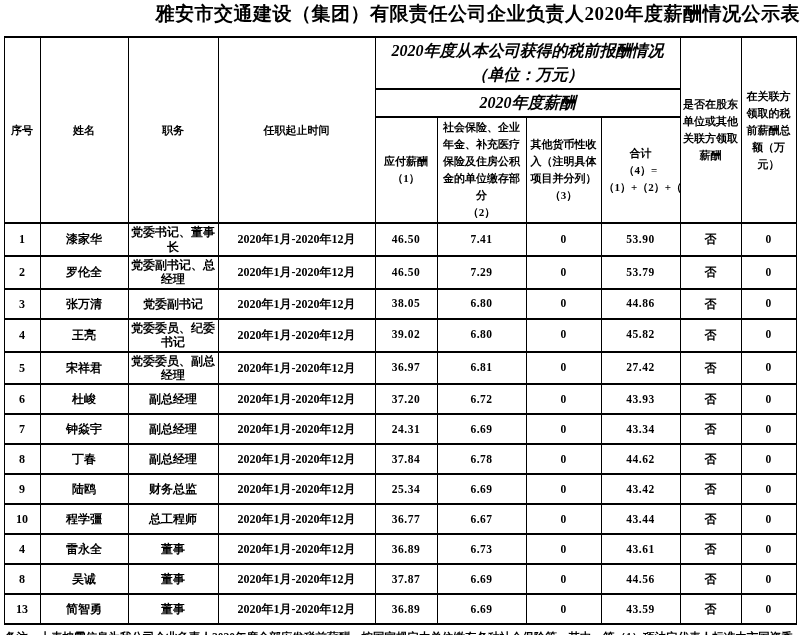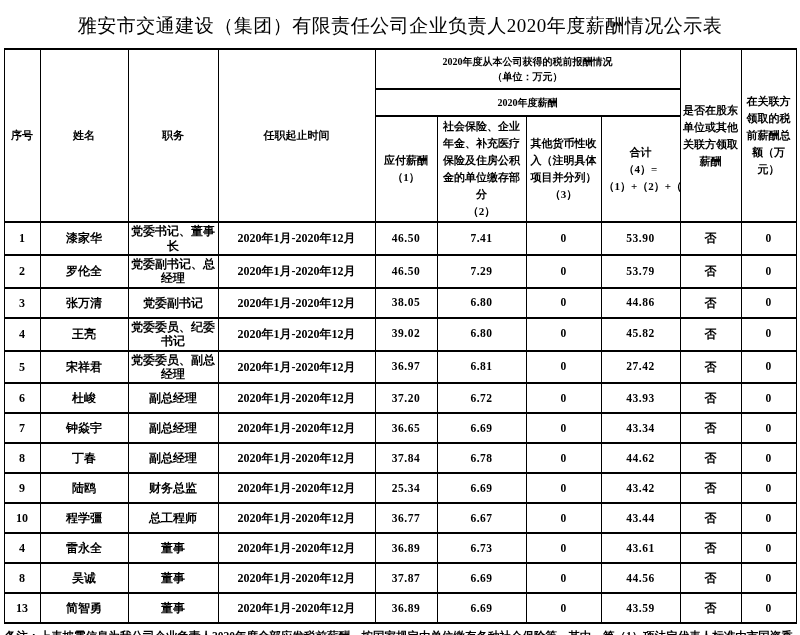--- a/index.html
+++ b/index.html
@@ -12,26 +12,26 @@
   }
   .page {
     position: relative;
     width: 800px;
     height: 635px;
     background: #ffffff;
     overflow: hidden;
   }
   .page-title {
     margin: 0;
-    padding-top: 13px;
+    padding-top: 1px;
     padding-bottom: 9px;
-    text-align: center;
+    text-align: right;
     font-size: 19px;
     letter-spacing: 0.5px;
-    font-weight: normal;
+    font-weight: bold;
   }
   table.salary-table {
     border-collapse: collapse;
     table-layout: fixed;
     width: 792px;
     margin: 0 auto;
   }
   .salary-table th, .salary-table td {
     border: 1px solid #000000;
     border-top-width: 2px;
@@ -41,22 +41,23 @@
     padding: 1px 2px;
     white-space: pre-line;
     overflow: hidden;
     font-weight: bold;
   }
   .salary-table thead th {
     font-size: 11px;
     line-height: 1.55;
   }
   .salary-table thead .group-th {
-    font-size: 10px;
+    font-size: 16px;
     line-height: 1.5;
+    font-style: italic;
   }
   .salary-table thead tr.hrow-a { height: 40px; }
   .salary-table thead tr.hrow-b { height: 27px; margin-top: 45px; }
   .salary-table thead tr.hrow-c { height: 94px; }
   .salary-table tbody tr { height: 30px; }
   .salary-table tbody td { font-size: 12px; line-height: 1.2; }
   .salary-table tbody td.num { font-size: 11.5px; letter-spacing: 0.5px; }
   .footnote {
     margin: 4px 4px 0 5px;
     font-size: 11.5px;
@@ -180,21 +181,21 @@
           <td class="num">0</td>
           <td class="num">43.93</td>
           <td>否</td>
           <td class="num">0</td>
         </tr>
         <tr>
           <td>7</td>
           <td>钟焱宇</td>
           <td>副总经理</td>
           <td>2020年1月-2020年12月</td>
-          <td class="num">36.65</td>
+          <td class="num">24.31</td>
           <td class="num">6.69</td>
           <td class="num">0</td>
           <td class="num">43.34</td>
           <td>否</td>
           <td class="num">0</td>
         </tr>
         <tr>
           <td>8</td>
           <td>丁春</td>
           <td>副总经理</td>

